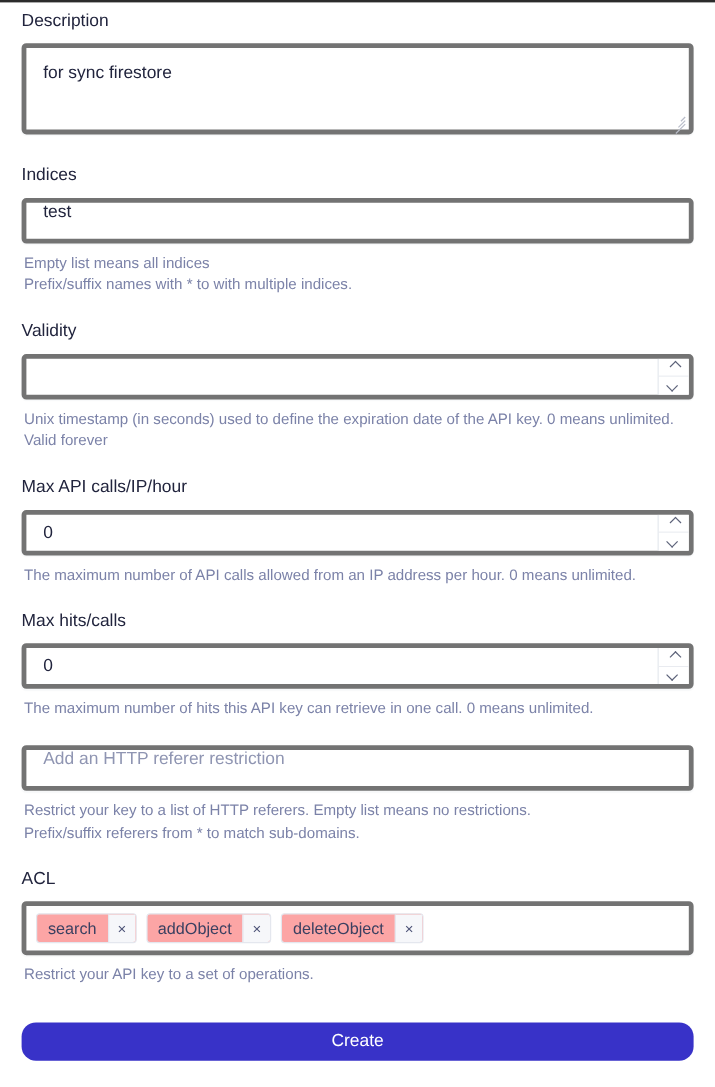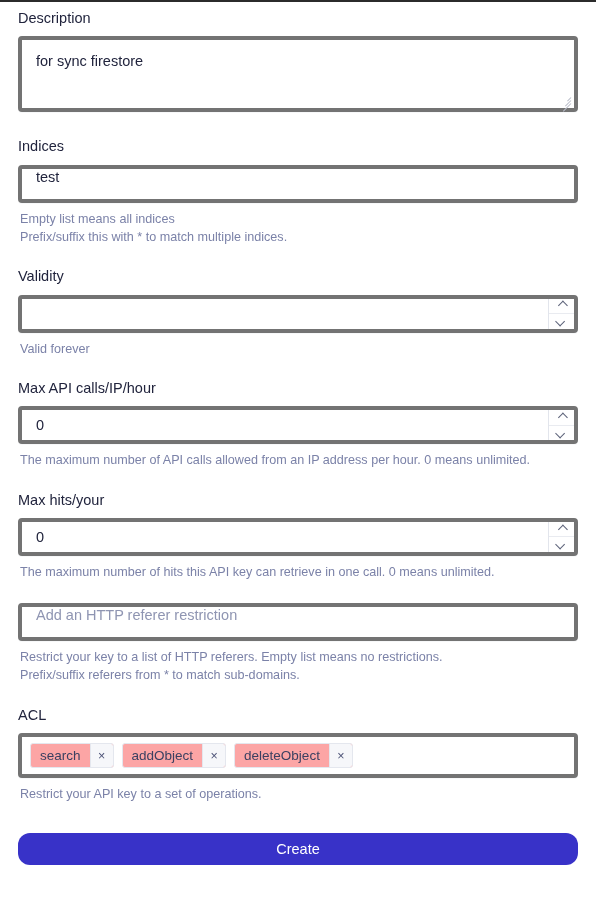--- a/index.html
+++ b/index.html
@@ -210,40 +210,41 @@
 
   <div class="gap-lg"></div>
 
   <div class="field">
     <div class="label">Indices</div>
     <div class="control input-box">
       <span>test</span>
     </div>
     <div class="help">
       <div>Empty list means all indices</div>
-      <div>Prefix/suffix this with * to match multiple indices.</div>
+      <div>Prefix/suffix names with * to with multiple indices.</div>
     </div>
   </div>
 
   <div class="gap-md"></div>
 
   <div class="field">
     <div class="label">Validity</div>
     <div class="control number-wrap">
       <div class="number-value"></div>
       <div class="spinner">
         <div class="spin-btn up">
           <span class="chev up"></span>
         </div>
         <div class="spin-btn down">
           <span class="chev down"></span>
         </div>
       </div>
     </div>
     <div class="help">
+      <div>Unix timestamp (in seconds) used to define the expiration date of the API key. 0 means unlimited.</div>
       <div>Valid forever</div>
     </div>
   </div>
 
   <div class="gap-md"></div>
 
   <div class="field">
     <div class="label">Max API calls/IP/hour</div>
     <div class="control number-wrap">
       <div class="number-value">0</div>
@@ -257,21 +258,21 @@
       </div>
     </div>
     <div class="help">
       <div>The maximum number of API calls allowed from an IP address per hour. 0 means unlimited.</div>
     </div>
   </div>
 
   <div class="gap-md"></div>
 
   <div class="field">
-    <div class="label">Max hits/your</div>
+    <div class="label">Max hits/calls</div>
     <div class="control number-wrap">
       <div class="number-value">0</div>
       <div class="spinner">
         <div class="spin-btn up">
           <span class="chev up"></span>
         </div>
         <div class="spin-btn down">
           <span class="chev down"></span>
         </div>
       </div>

